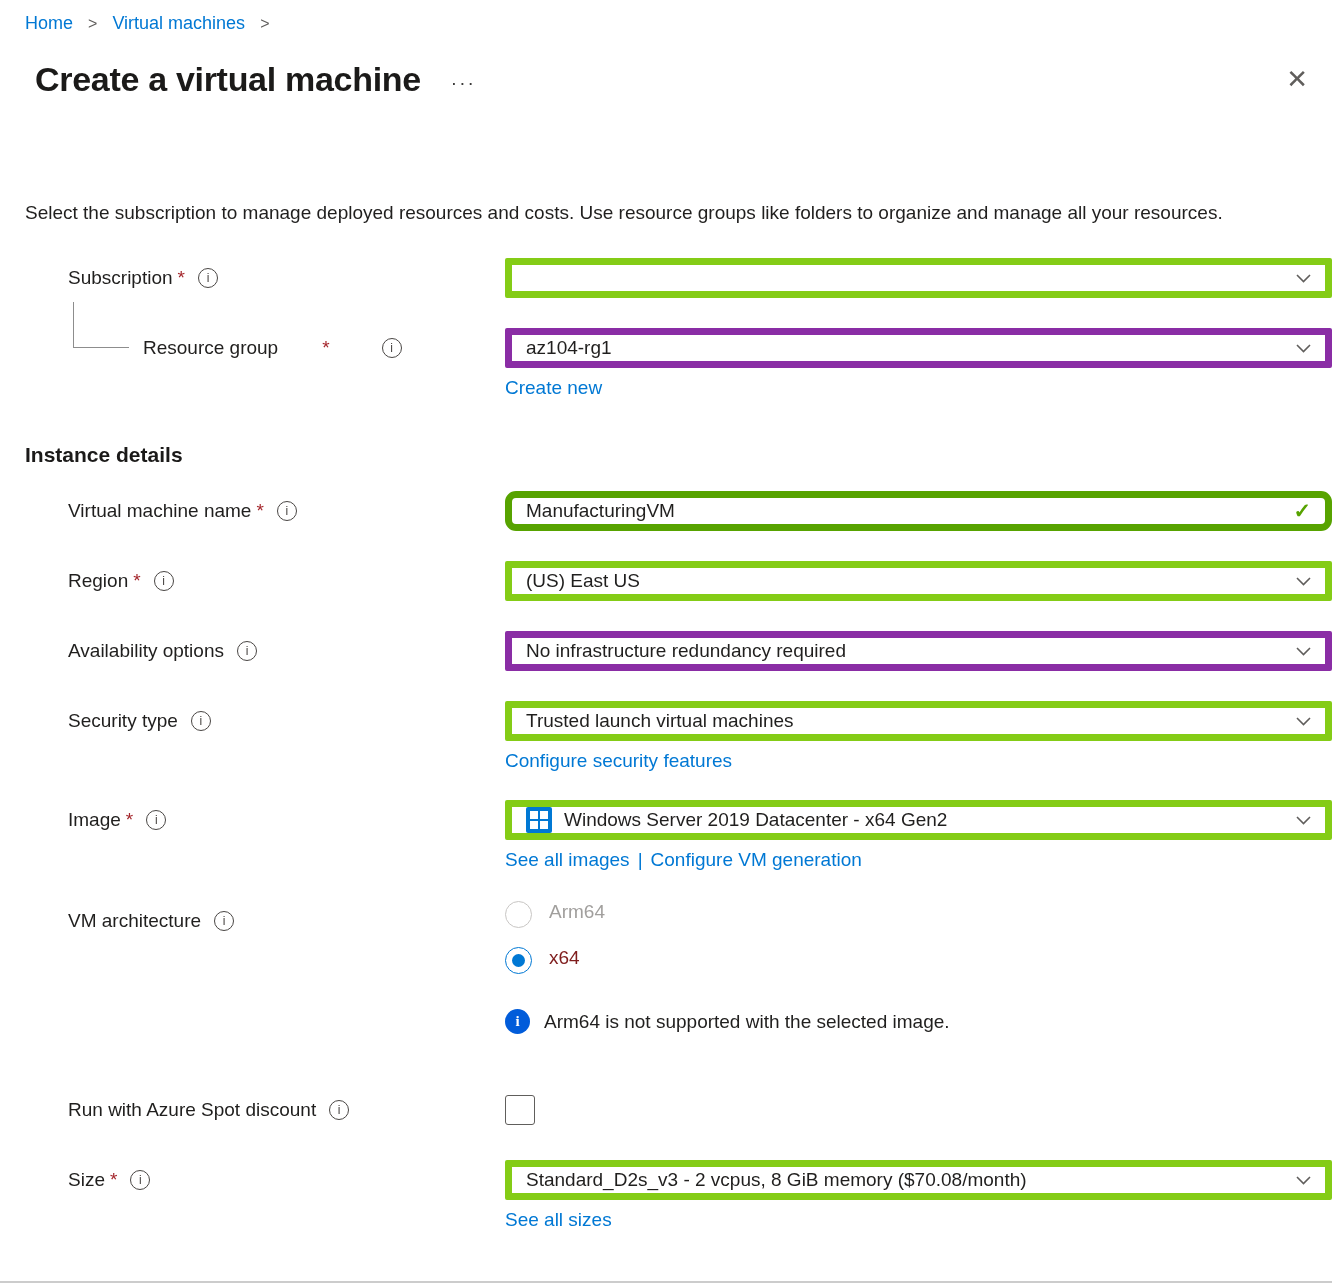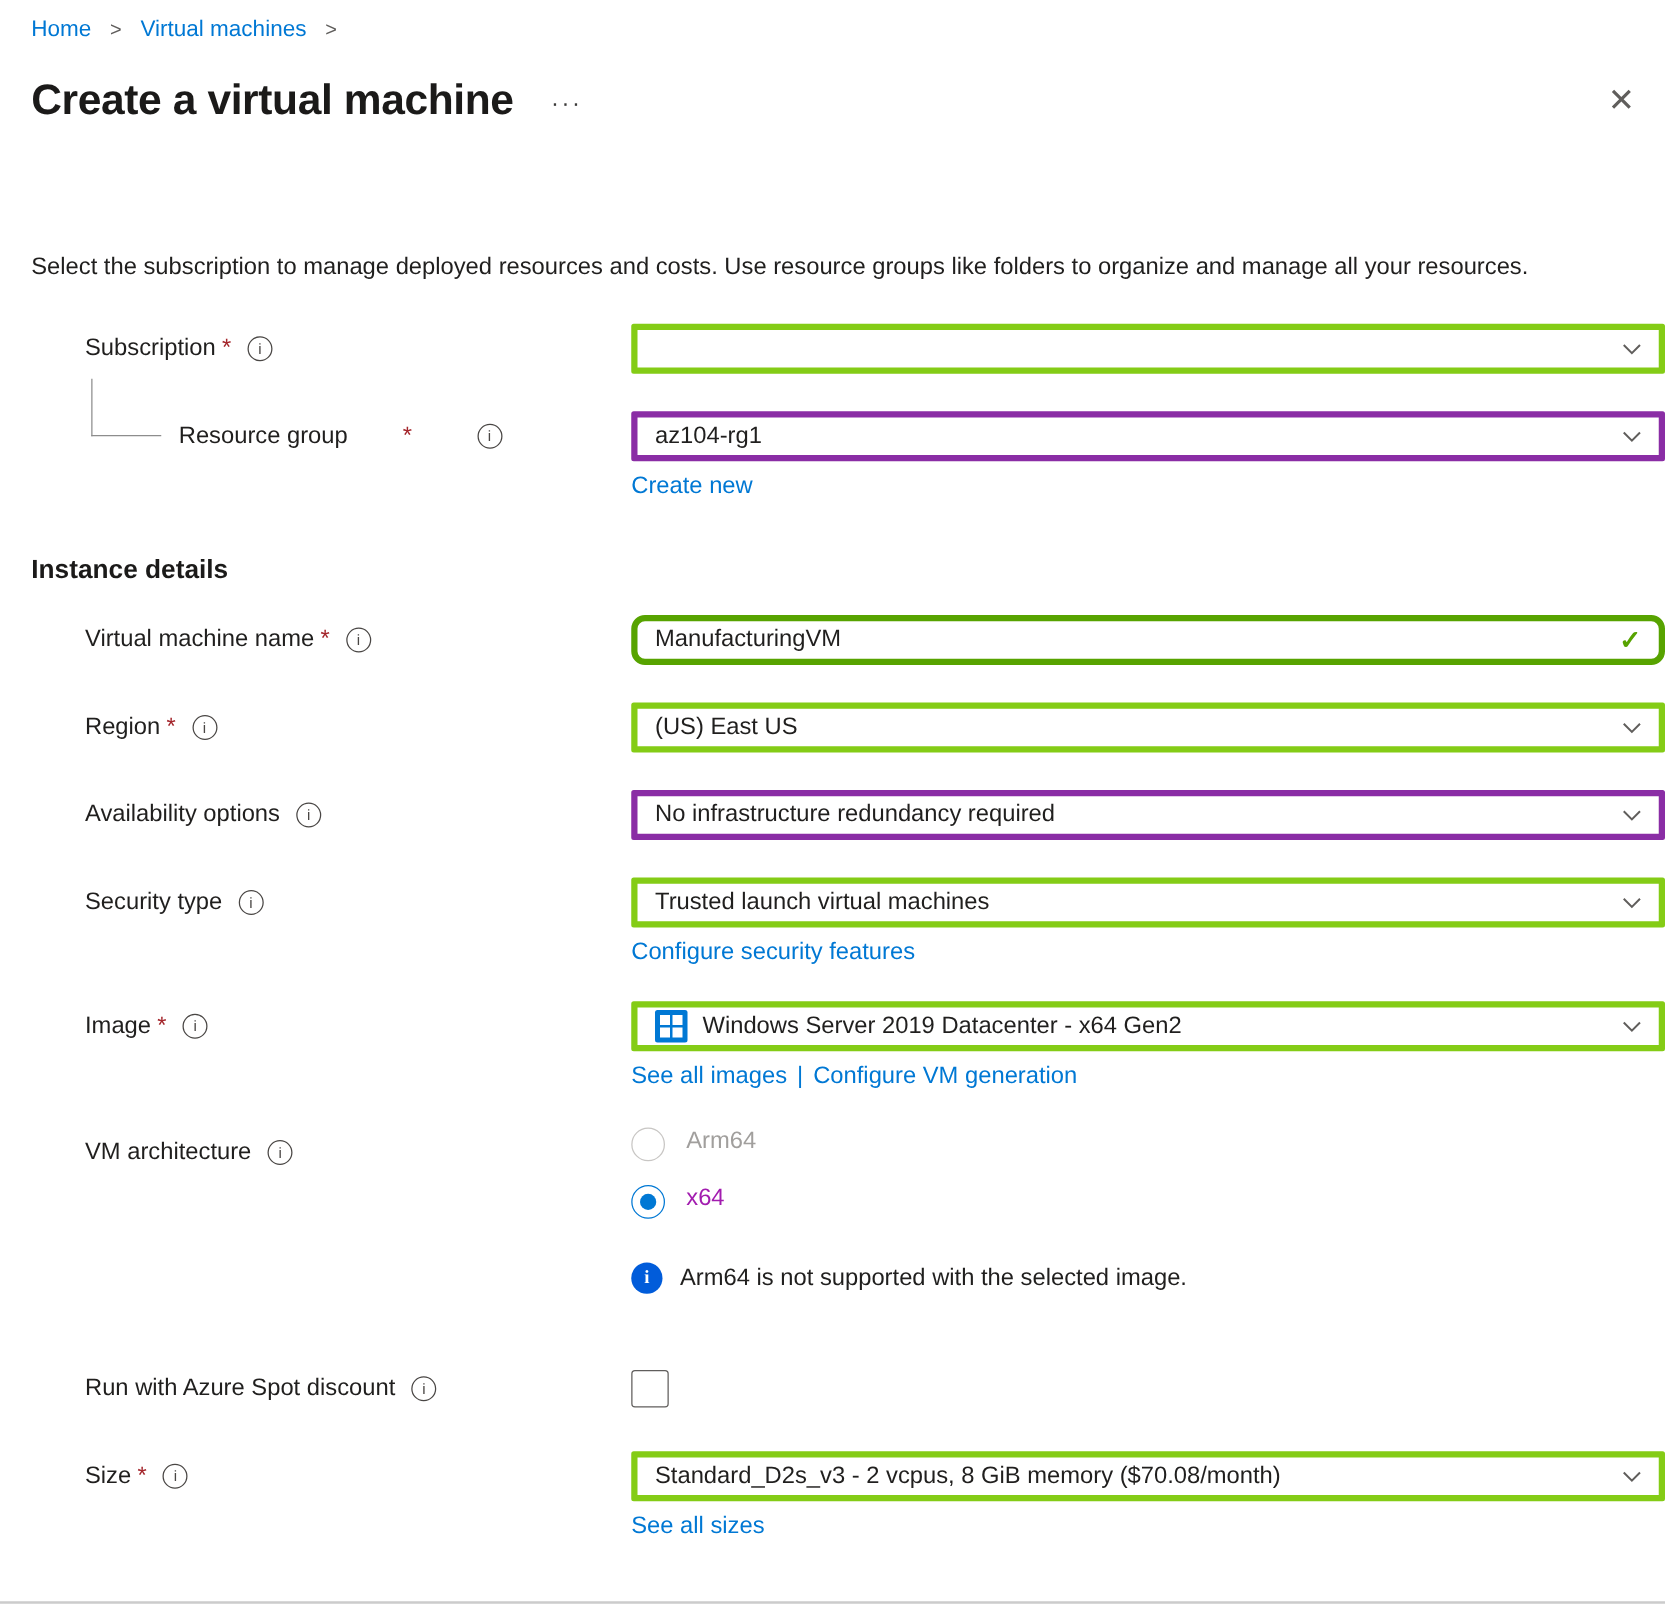--- a/index.html
+++ b/index.html
@@ -9,21 +9,21 @@
     color: #201f1e;
     background: #ffffff;
     position: relative;
     overflow: hidden;
   }
   
   .breadcrumb { padding: 12px 0 0 25px; font-size: 18px; line-height: 22px; }
   .breadcrumb a { color: #0078d4; text-decoration: none; cursor: pointer; }
   .breadcrumb .sep { color: #605e5c; margin: 0 10px; font-size: 16px; }
   
-  .title-row { display: flex; justify-content: space-between; align-items: center; padding: 22px 24px 0 25px; gap: 48px; }
+  .title-row { display: flex; justify-content: space-between; align-items: center; padding: 22px 24px 0 35px; gap: 48px; }
   .title-left { display: flex; align-items: center; gap: 30px; }
   h1 { font-size: 34px; font-weight: 700; letter-spacing: -0.3px; line-height: 44px; color: #1b1a19; }
   .more-btn { background: none; border: none; font-size: 19px; color: #3b3a39; letter-spacing: 2px; cursor: pointer; padding-top: 8px; font-family: inherit; }
   .close-btn { background: none; border: none; font-size: 26px; color: #605e5c; cursor: pointer; font-weight: 300; line-height: 44px; font-family: inherit; }
   
   .intro { margin: 96px 25px 0 25px; max-width: 1262px; font-size: 19px; line-height: 31px; color: #201f1e; }
   
   .form { margin-top: 30px; }
   .form-row { display: flex; align-items: flex-start; padding-left: 25px; margin-bottom: 30px; margin-left: 43px; }
   .label-col { width: 437px; display: flex; align-items: center; min-height: 40px; position: relative; flex-shrink: 0; }
@@ -31,21 +31,21 @@
   .tree { position: absolute; left: 5px; top: -26px; width: 56px; height: 46px; border-left: 1px solid #8d8d8d; border-bottom: 1px solid #8d8d8d; }
   .lbl { font-size: 19px; color: #201f1e; }
   .req { color: #a4262c; margin-left: 5px; font-size: 19px; }
   .info-ic {
     width: 20px; height: 20px; border: 1px solid #494644; color: #494644; border-radius: 50%;
     display: inline-flex; align-items: center; justify-content: center;
     font-size: 12px; margin-left: 13px; cursor: default; flex-shrink: 0;
   }
   .field-col { width: 852px; }
   .combo {
-    height: 40px; border: 5px solid #84cc16; border-radius: 2px; background: #fff;
+    height: 40px; border: 7px solid #84cc16; border-radius: 2px; background: #fff;
     display: flex; align-items: center; justify-content: space-between;
     padding: 0 14px; font-size: 19px; cursor: pointer;
   }
   .combo.modified { border-color: #8a2da5; }
   .combo.valid { border-color: #57a300; cursor: text; border-radius: 11px; }
   .combo-left { display: flex; align-items: center; gap: 12px; min-width: 0; }
   .chev { flex-shrink: 0; margin-left: 12px; }
   .under-links { margin-top: 9px; font-size: 19px; }
   .link { color: #0078d4; text-decoration: none; cursor: pointer; font-size: 19px; }
   .pipe { color: #0078d4; margin: 0 8px; }
@@ -67,21 +67,21 @@
   .radio-group { padding-top: 0; }
   .radio-line { display: flex; align-items: flex-start; gap: 17px; height: 28px; margin-bottom: 18px; }
   .radio {
     width: 27px; height: 27px; border-radius: 50%; border: 1px solid #8a8886;
     display: inline-flex; align-items: center; justify-content: center; flex-shrink: 0;
     background: #fff; cursor: pointer;
   }
   .radio.disabled { border-color: #c8c6c4; cursor: default; }
   .radio.selected { border-color: #0078d4; }
   .radio .dot { width: 13px; height: 13px; border-radius: 50%; background: #0078d4; }
-  .radio-lbl { font-size: 19px; color: #a21caf; }
+  .radio-lbl { font-size: 19px; color: #7f1d1d; }
   .radio-line.disabled .radio-lbl { color: #a19f9d; }
   .arch-info { display: flex; align-items: center; gap: 14px; margin-top: 34px; }
   .info-badge {
     width: 25px; height: 25px; border-radius: 50%; background: #015cda; color: #fff;
     display: inline-flex; align-items: center; justify-content: center;
     font-size: 15px; font-weight: 700; font-family: "Liberation Serif", serif; flex-shrink: 0;
   }
   .arch-info-text { font-size: 19px; color: #201f1e; }
   .row-arch { margin-bottom: 56px; }
   

